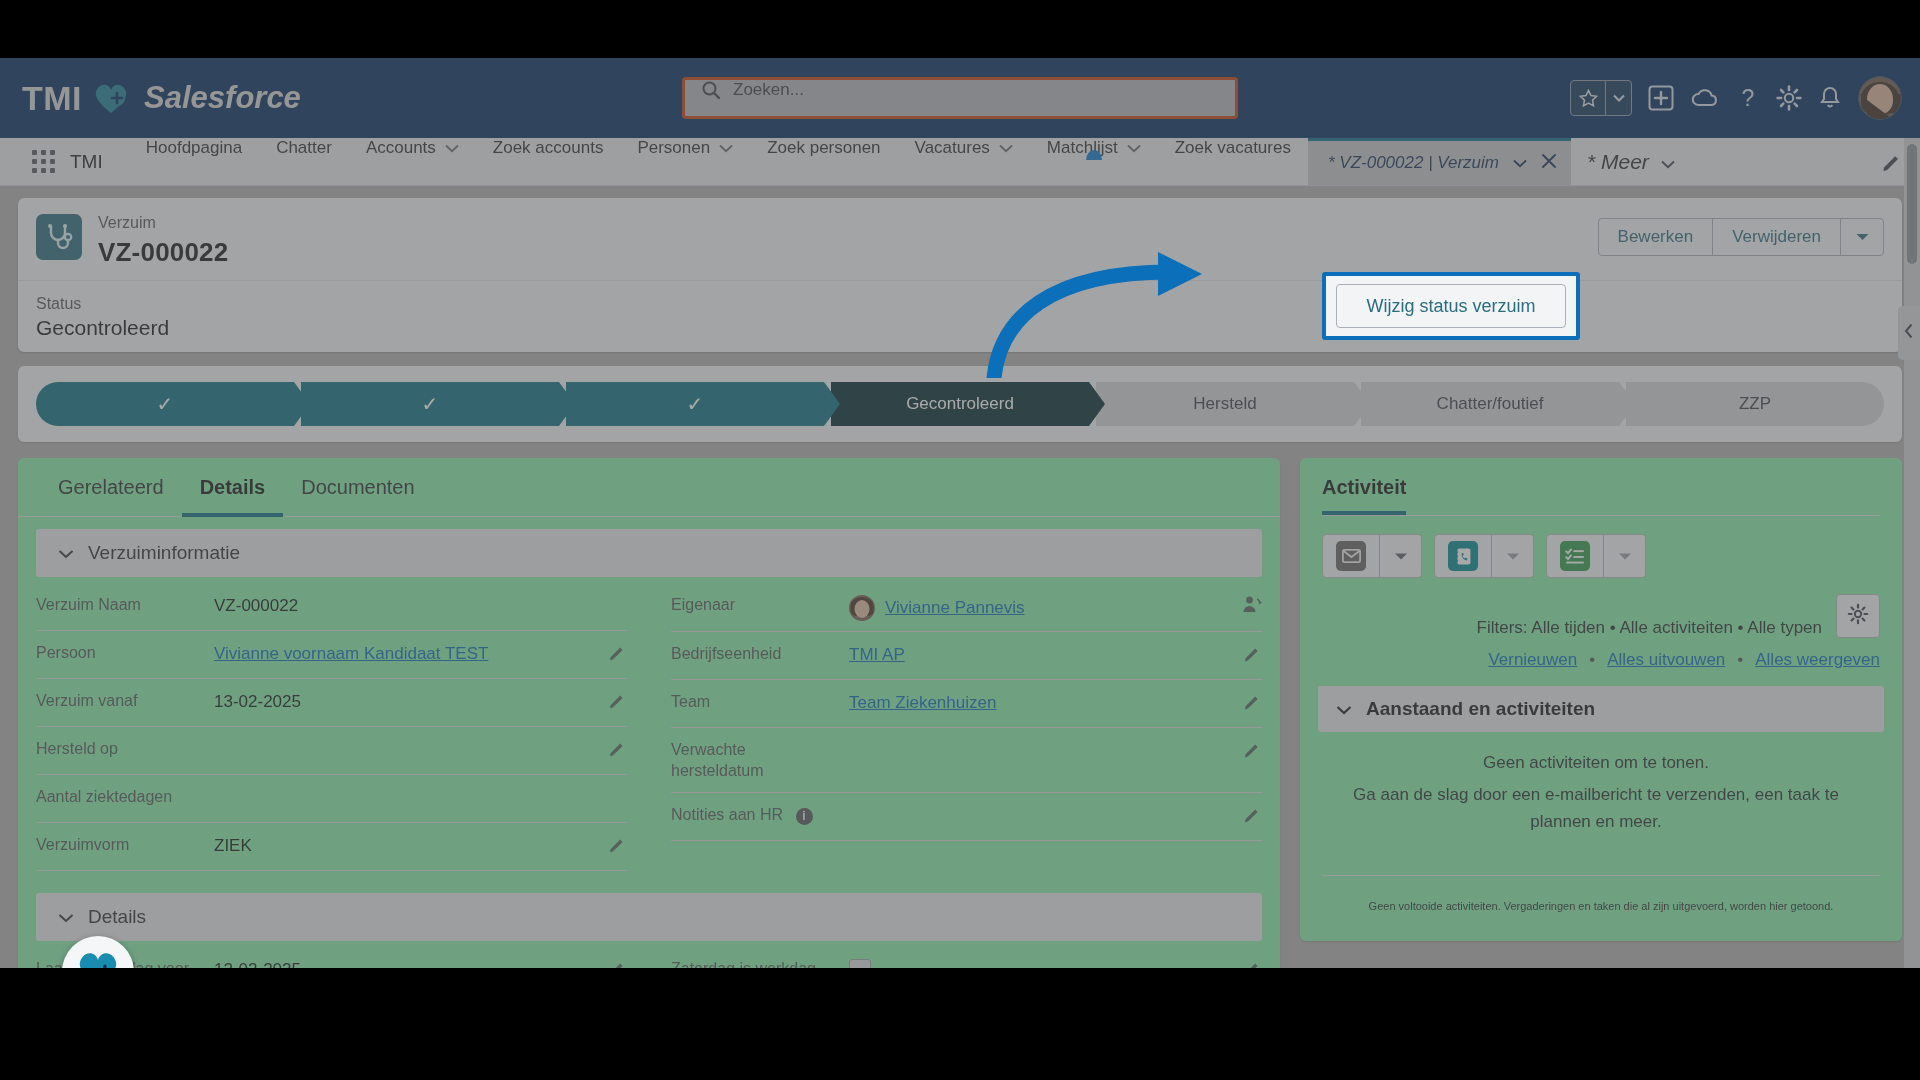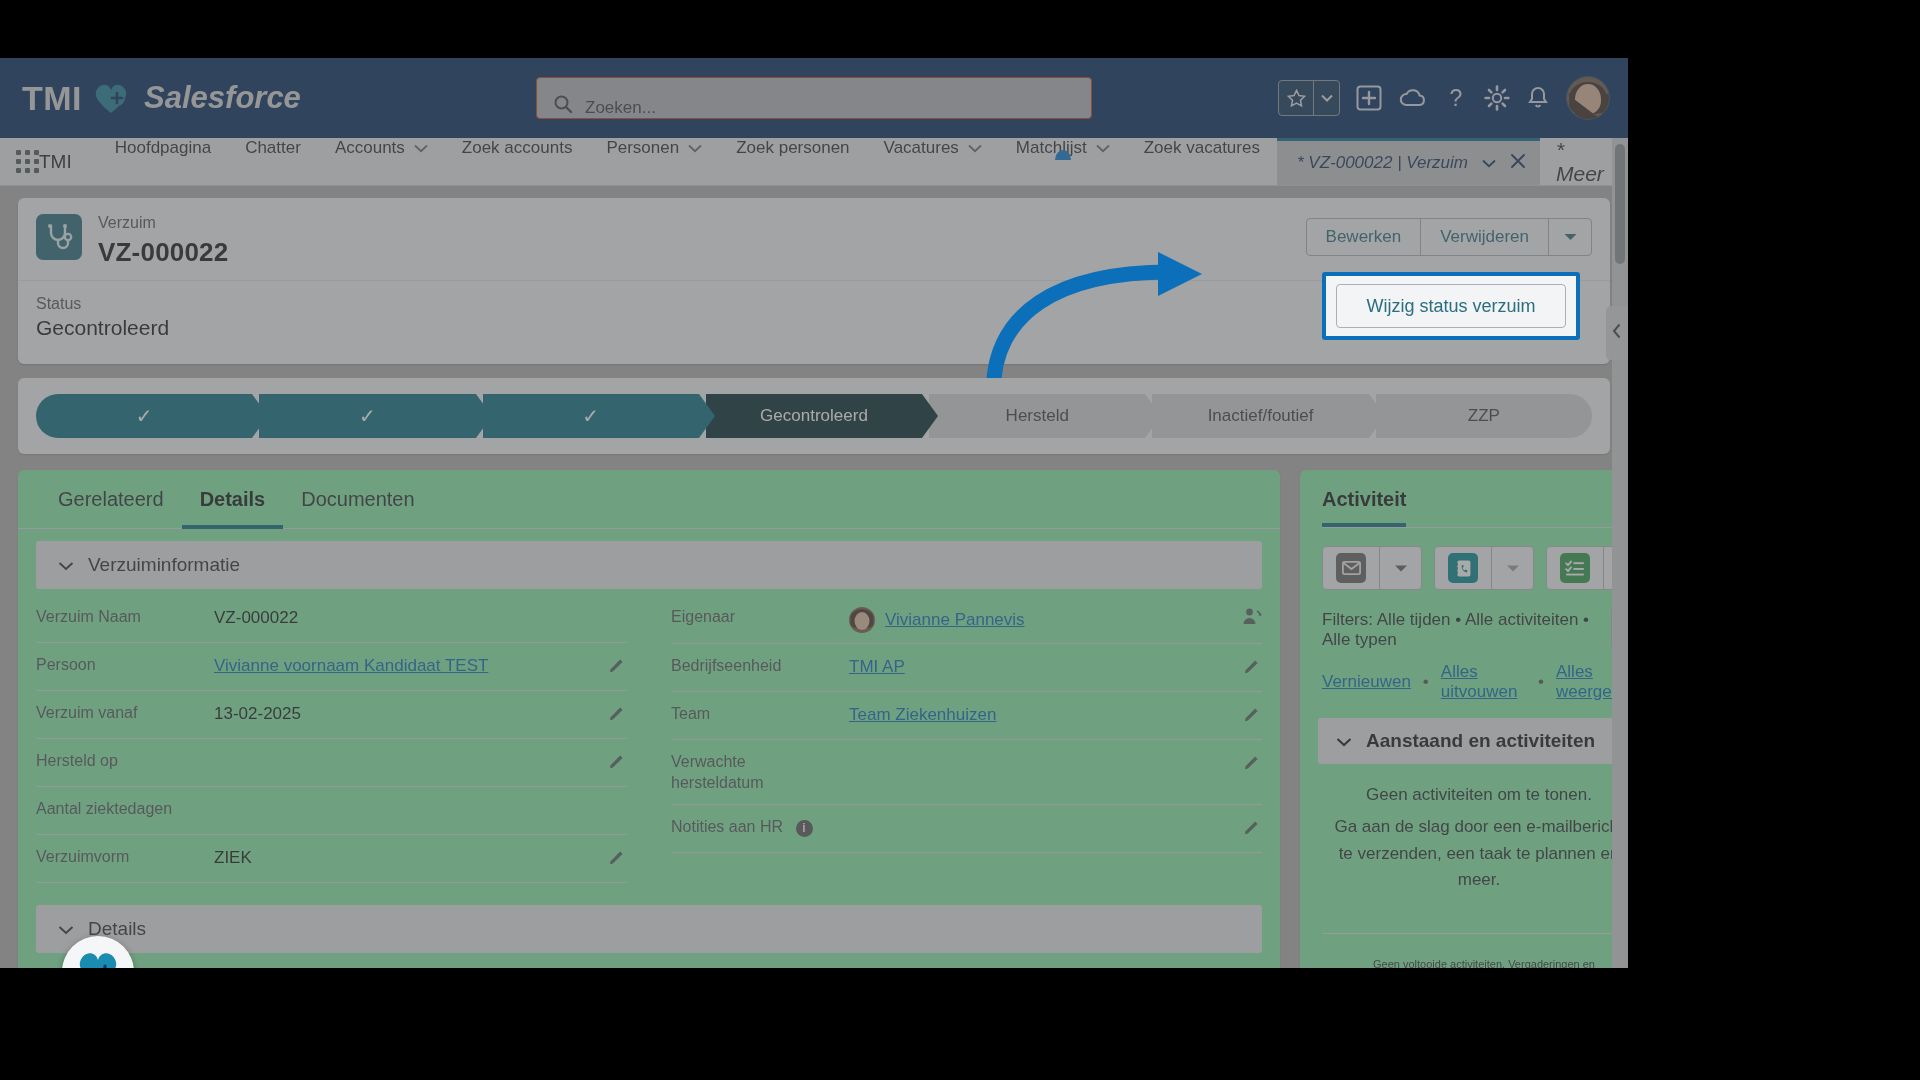--- a/index.html
+++ b/index.html
@@ -5,21 +5,21 @@
   * { box-sizing: border-box; margin: 0; padding: 0; }
   html, body {
     width: 1920px; height: 1080px;
     background: #000;
     font-family: "Liberation Sans", sans-serif;
     overflow: hidden;
   }
   .screen {
     position: absolute;
     left: 0; top: 58px;
-    width: 1628px; height: 910px;
+    width: 1920px; height: 910px;
     background: #b0b0b0;
     overflow: hidden;
   }
   
   .dim {
     position: absolute; inset: 0;
     background: rgba(90,90,90,0.52);
     pointer-events: none;
     z-index: 50;
   }
@@ -43,23 +43,23 @@
     color: #d8d8d8; font-size: 31px; font-style: italic; font-weight: bold;
     margin-left: 4px;
   }
   .search-wrap {
     position: absolute; left: 50%; transform: translateX(-50%);
     width: 556px; height: 42px;
   }
   .search-box {
     width: 100%; height: 100%;
     background: #b3b6bd; border-radius: 4px;
-    display: flex; align-items: flex-end; gap: 12px;
+    display: flex; align-items: flex-start; gap: 12px;
     padding: 0 16px;
-    border: 1px solid #c2410c;
+    border: 3px solid #c2410c;
   }
   .search-box .mag { flex: 0 0 auto; }
   .search-text { color: #3c4247; font-size: 17px; }
   .header-right {
     position: absolute; right: 18px; top: 0; height: 80px;
     display: flex; align-items: center; gap: 16px;
   }
   .fav-group {
     display: flex; align-items: center;
     border: 1px solid #8f9aa8; border-radius: 4px; overflow: hidden;
@@ -182,21 +182,21 @@
   .btn-group .btn-outline:last-child { border-radius: 0 4px 4px 0; }
   .btn-caret { width: 44px; padding: 0; }
   .highlight-box {
     position: absolute;
     border: 4px solid #0b6fba;
     border-radius: 3px;
     padding: 8px 10px;
     background: #f3f4f6;
     z-index: 60;
   }
-  .rec-sub { padding: 14px 18px 24px 18px; }
+  .rec-sub { padding: 14px 18px 12px 18px; }
   .rec-sub-label { font-size: 16px; color: #54585c; margin-bottom: 3px; }
   .rec-sub-value { font-size: 21px; color: #16181a; }
 
   
   .path-card {
     position: relative;
     margin: 14px 18px 0 18px;
     background: #f3f4f6; border-radius: 6px;
     box-shadow: 0 1px 2px rgba(0,0,0,.15);
     padding: 16px 18px; z-index: 2;
@@ -618,21 +618,21 @@
       <div class="path-step done">
         <span class="tick">✓</span>
       </div>
       <div class="path-step current">
         <span>Gecontroleerd</span>
       </div>
       <div class="path-step">
         <span>Hersteld</span>
       </div>
       <div class="path-step">
-        <span>Inactief/foutief</span>
+        <span>Chatter/foutief</span>
       </div>
       <div class="path-step">
         <span>ZZP</span>
       </div>
     </div>
   </div>
 
   <div class="main-row">
 
     <div class="col-left">

